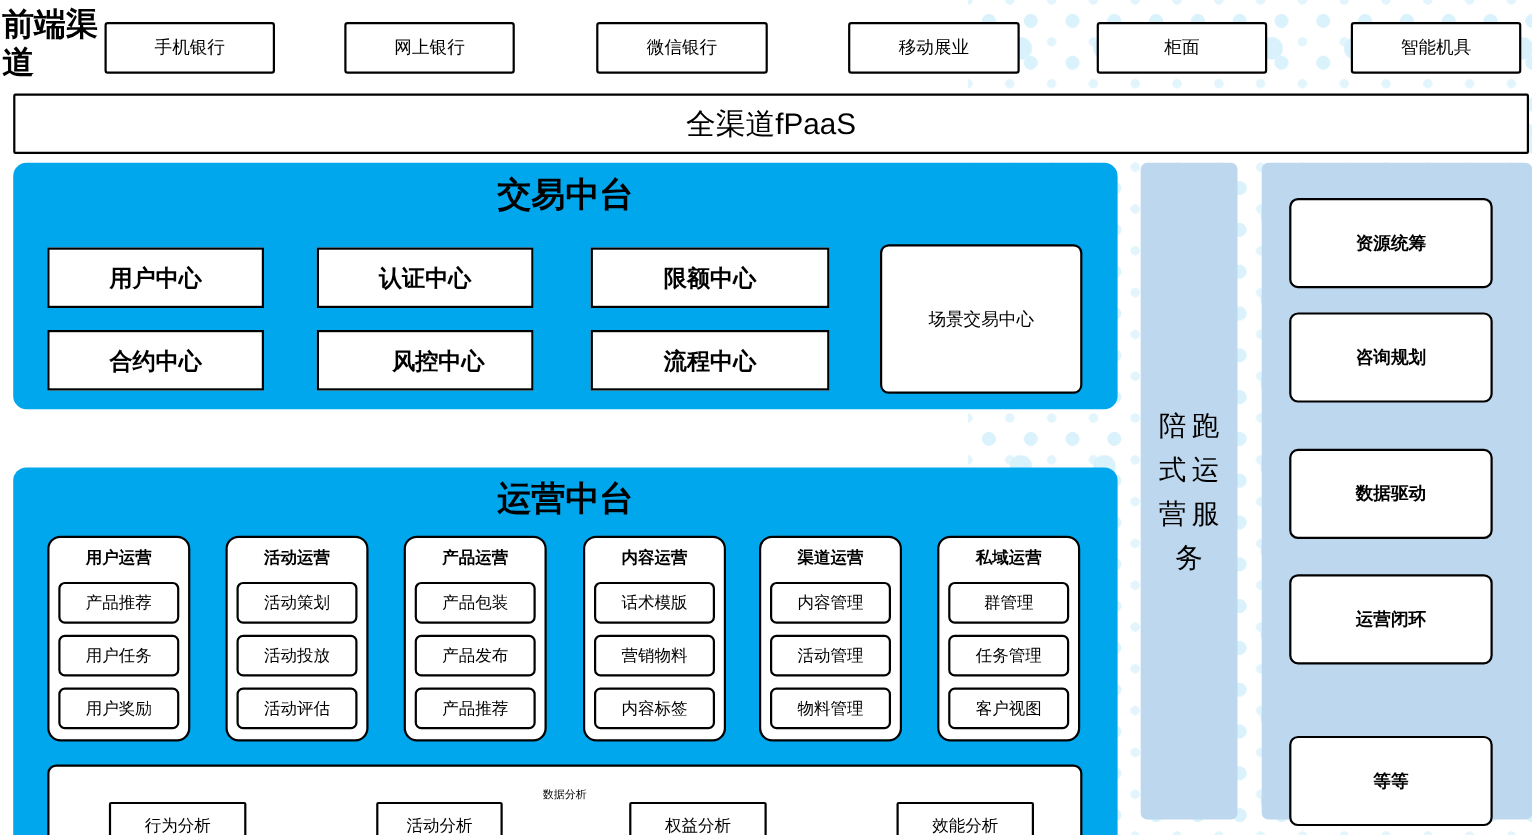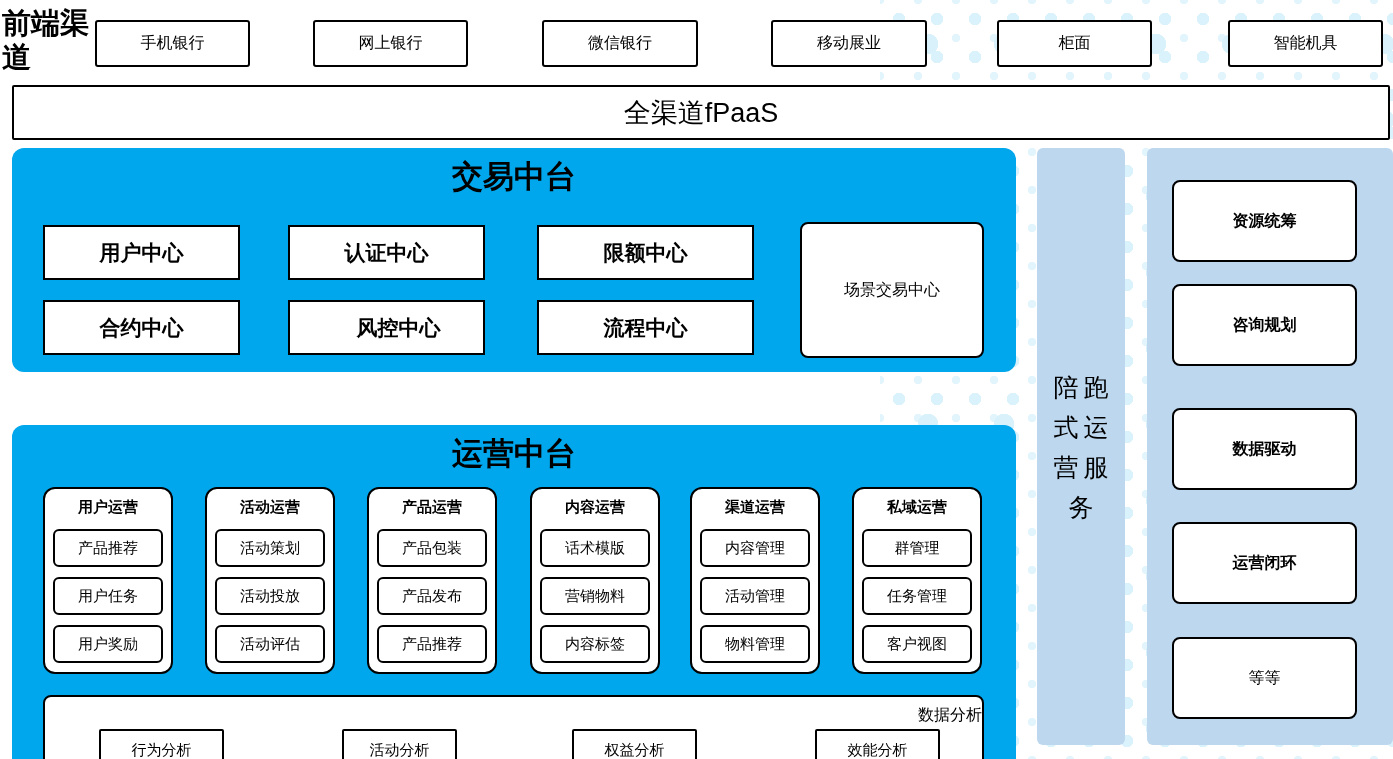--- a/index.html
+++ b/index.html
@@ -73,21 +73,21 @@
   .ops-item {
     left: 8px; width: 110px; height: 38px;
     border-radius: 6px; font-size: 15px; font-weight: 500;
   }
   .ops-item.i0 { top: 40px; } .ops-item.i1 { top: 88px; } .ops-item.i2 { top: 136px; }
 
   .da-box {
     position: absolute; left: 31px; top: 270px; width: 941px; height: 82px;
     background: #fff; border: 2px solid #000; border-radius: 8px;
   }
-  .da-title { position: absolute; top: 8px; left: 0; right: 0; text-align: right; font-size: 16px; font-weight: 500; }
+  .da-title { position: absolute; top: 18px; left: 0; right: 0; text-align: center; font-size: 10px; font-weight: 500; }
   .da-item { top: 32px; height: 42px; border-radius: 2px; font-size: 15px; font-weight: 500; }
 
   .side-bar {
     position: absolute;
     left: 1037px; top: 148px; width: 88px; height: 597px;
     background: #bdd7ee; border-radius: 6px;
     display: flex; flex-direction: column; align-items: center; justify-content: center;
     z-index: 1;
   }
   .side-line { font-size: 25px; font-weight: 500; line-height: 1.6; letter-spacing: 5px; text-indent: 5px; }
@@ -95,21 +95,21 @@
   .right-panel {
     position: absolute;
     left: 1147px; top: 148px; width: 246px; height: 597px;
     background: #bdd7ee; border-radius: 6px;
     z-index: 1;
   }
   .rp-box {
     left: 25px; width: 185px; height: 82px;
     border-radius: 8px; font-size: 16px; font-weight: bold;
   }
-  .rp-box.regular { font-weight: normal; }
+  .rp-box.regular { font-weight: bold; margin-top: 32px; }
 </style>
 </head>
 <body>
 
 <div class="stage">
   <div class="dots"></div>
 
   <div class="layer front-label">前端渠道</div>
   <div class="wbox channel" style="left:95px;width:155px;">手机银行</div>
   <div class="wbox channel" style="left:313px;width:155px;">网上银行</div>

